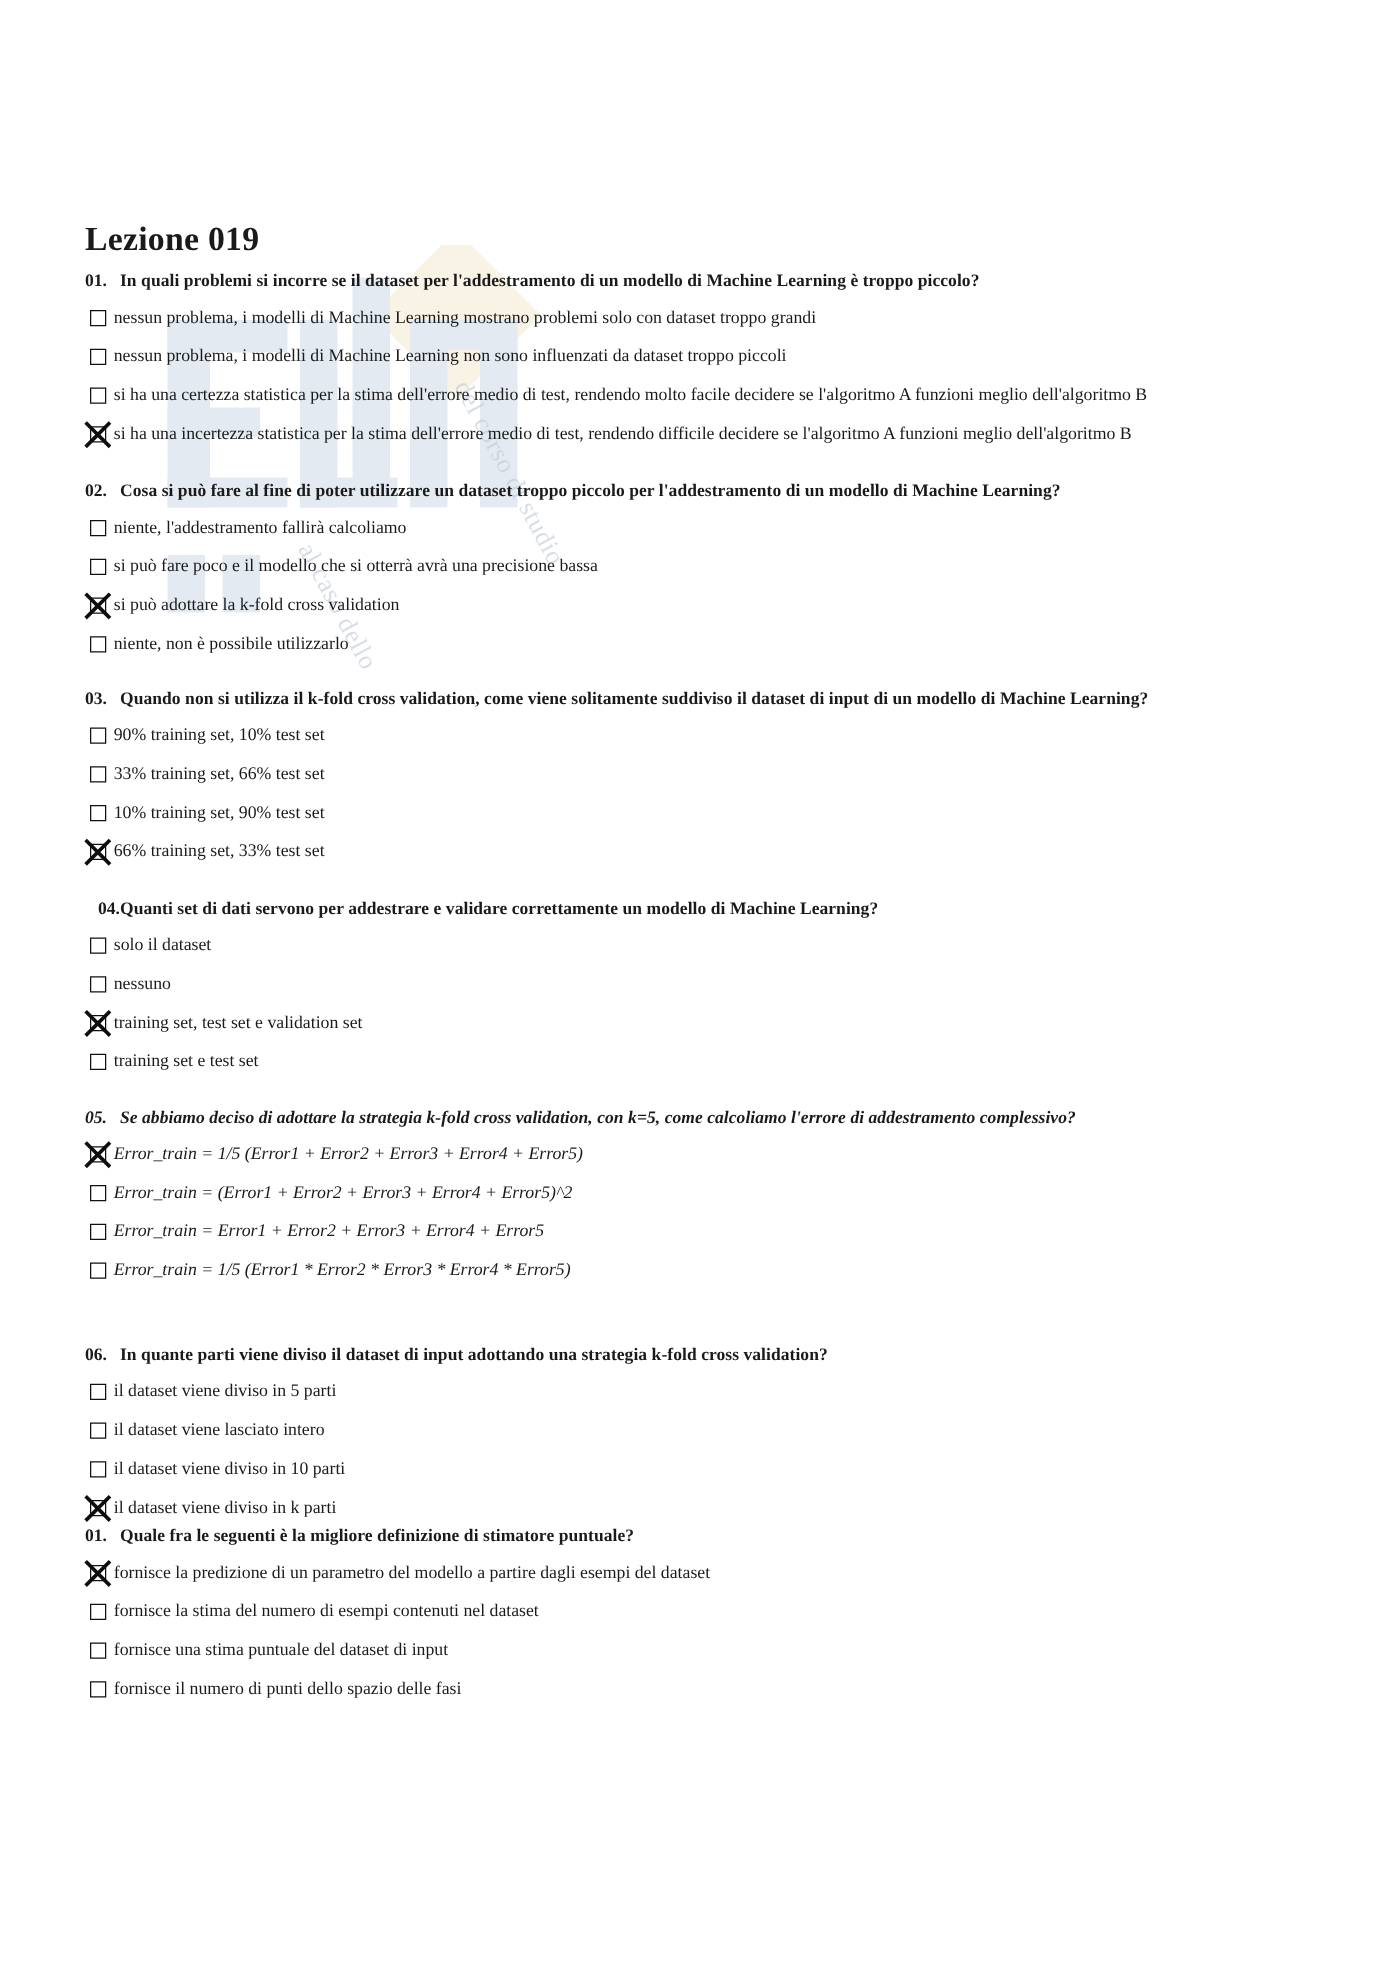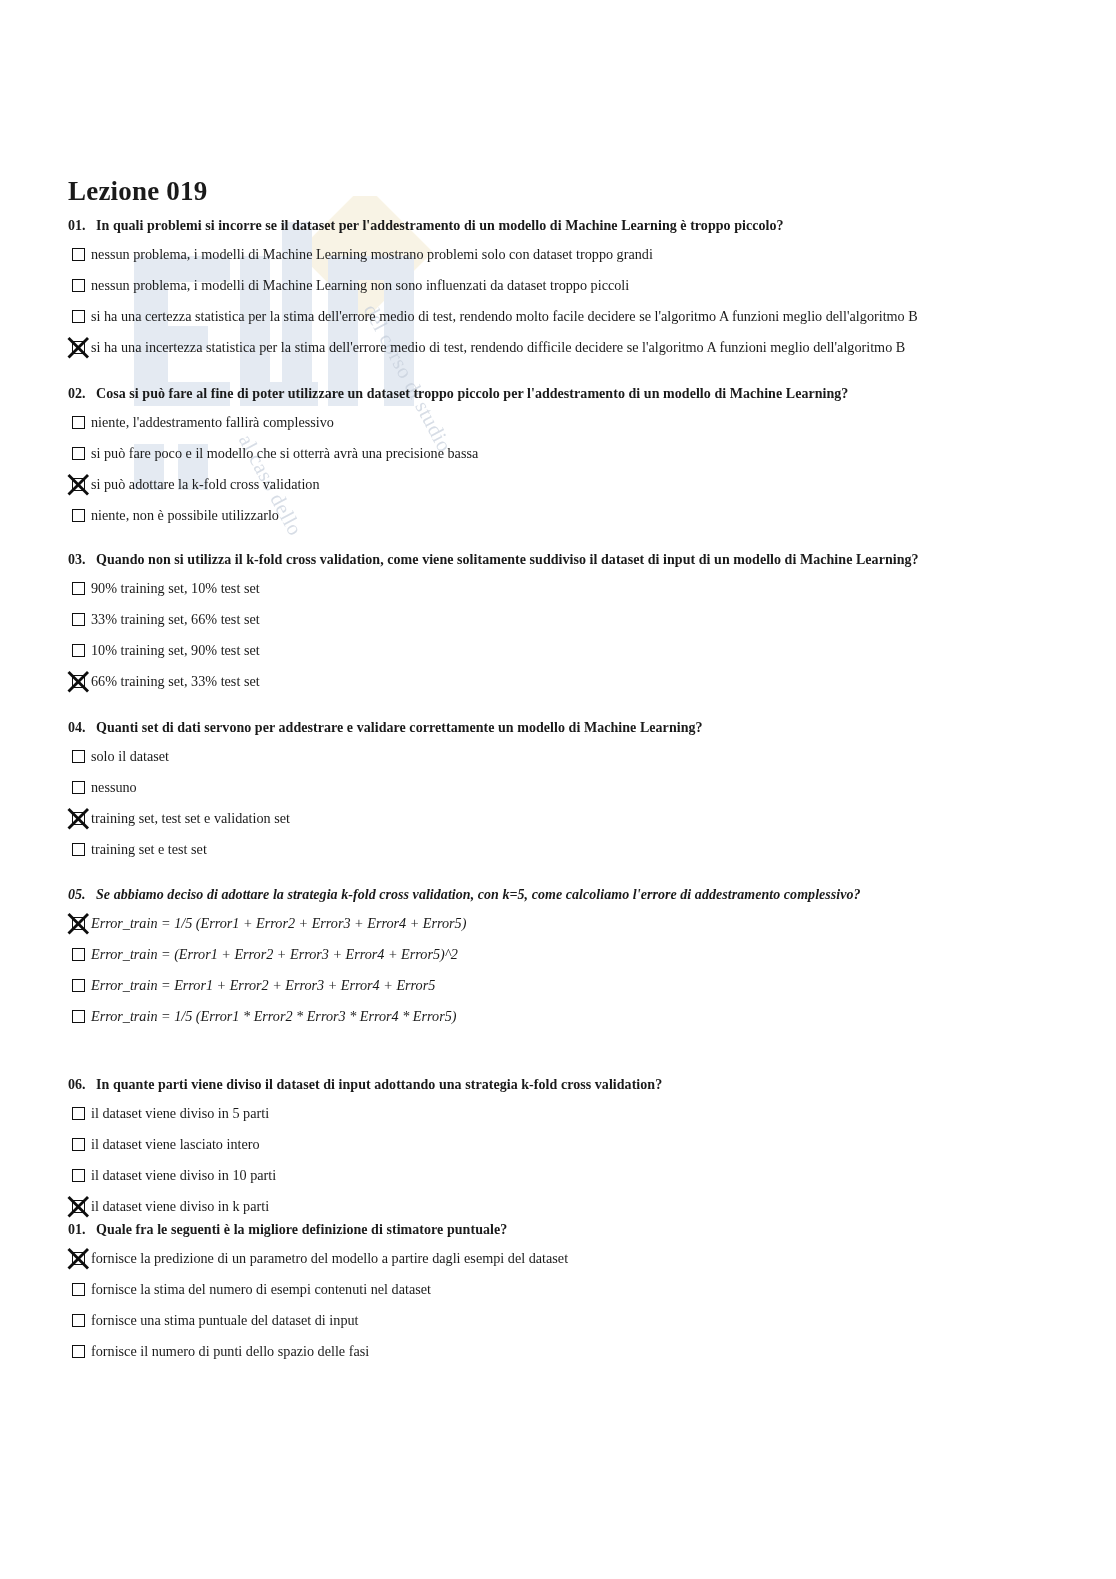--- a/index.html
+++ b/index.html
@@ -204,21 +204,21 @@
     <div class="q-header">
       <span class="q-num">02.</span>
       <span class="q-text">Cosa si può fare al fine di poter utilizzare un dataset troppo piccolo per l'addestramento di un modello di Machine Learning?</span>
     </div>
     <div class="options">
   <div class="option-row">
     <span class="cb-wrap">
       <span class="checkbox"></span>
 
     </span>
-    <span class="option-label">niente, l'addestramento fallirà complessivo</span>
+    <span class="option-label">niente, l'addestramento fallirà calcoliamo</span>
   </div>
 
   <div class="option-row">
     <span class="cb-wrap">
       <span class="checkbox"></span>
 
     </span>
     <span class="option-label">si può fare poco e il modello che si otterrà avrà una precisione bassa</span>
   </div>
 
@@ -279,21 +279,21 @@
       <svg class="cb-x" viewBox="0 0 23 24">
         <line x1="1.5" y1="2" x2="21" y2="21.5"></line>
         <line x1="21" y1="2" x2="1.5" y2="21.5"></line>
       </svg>
     </span>
     <span class="option-label">66% training set, 33% test set</span>
   </div>
 </div>
   </div>
 
-  <div class="question-block" style="top: 720px;">
+  <div class="question-block" style="top: 720px; text-align: right;">
     <div class="q-header">
       <span class="q-num">04.</span>
       <span class="q-text">Quanti set di dati servono per addestrare e validare correttamente un modello di Machine Learning?</span>
     </div>
     <div class="options">
   <div class="option-row">
     <span class="cb-wrap">
       <span class="checkbox"></span>
 
     </span>

